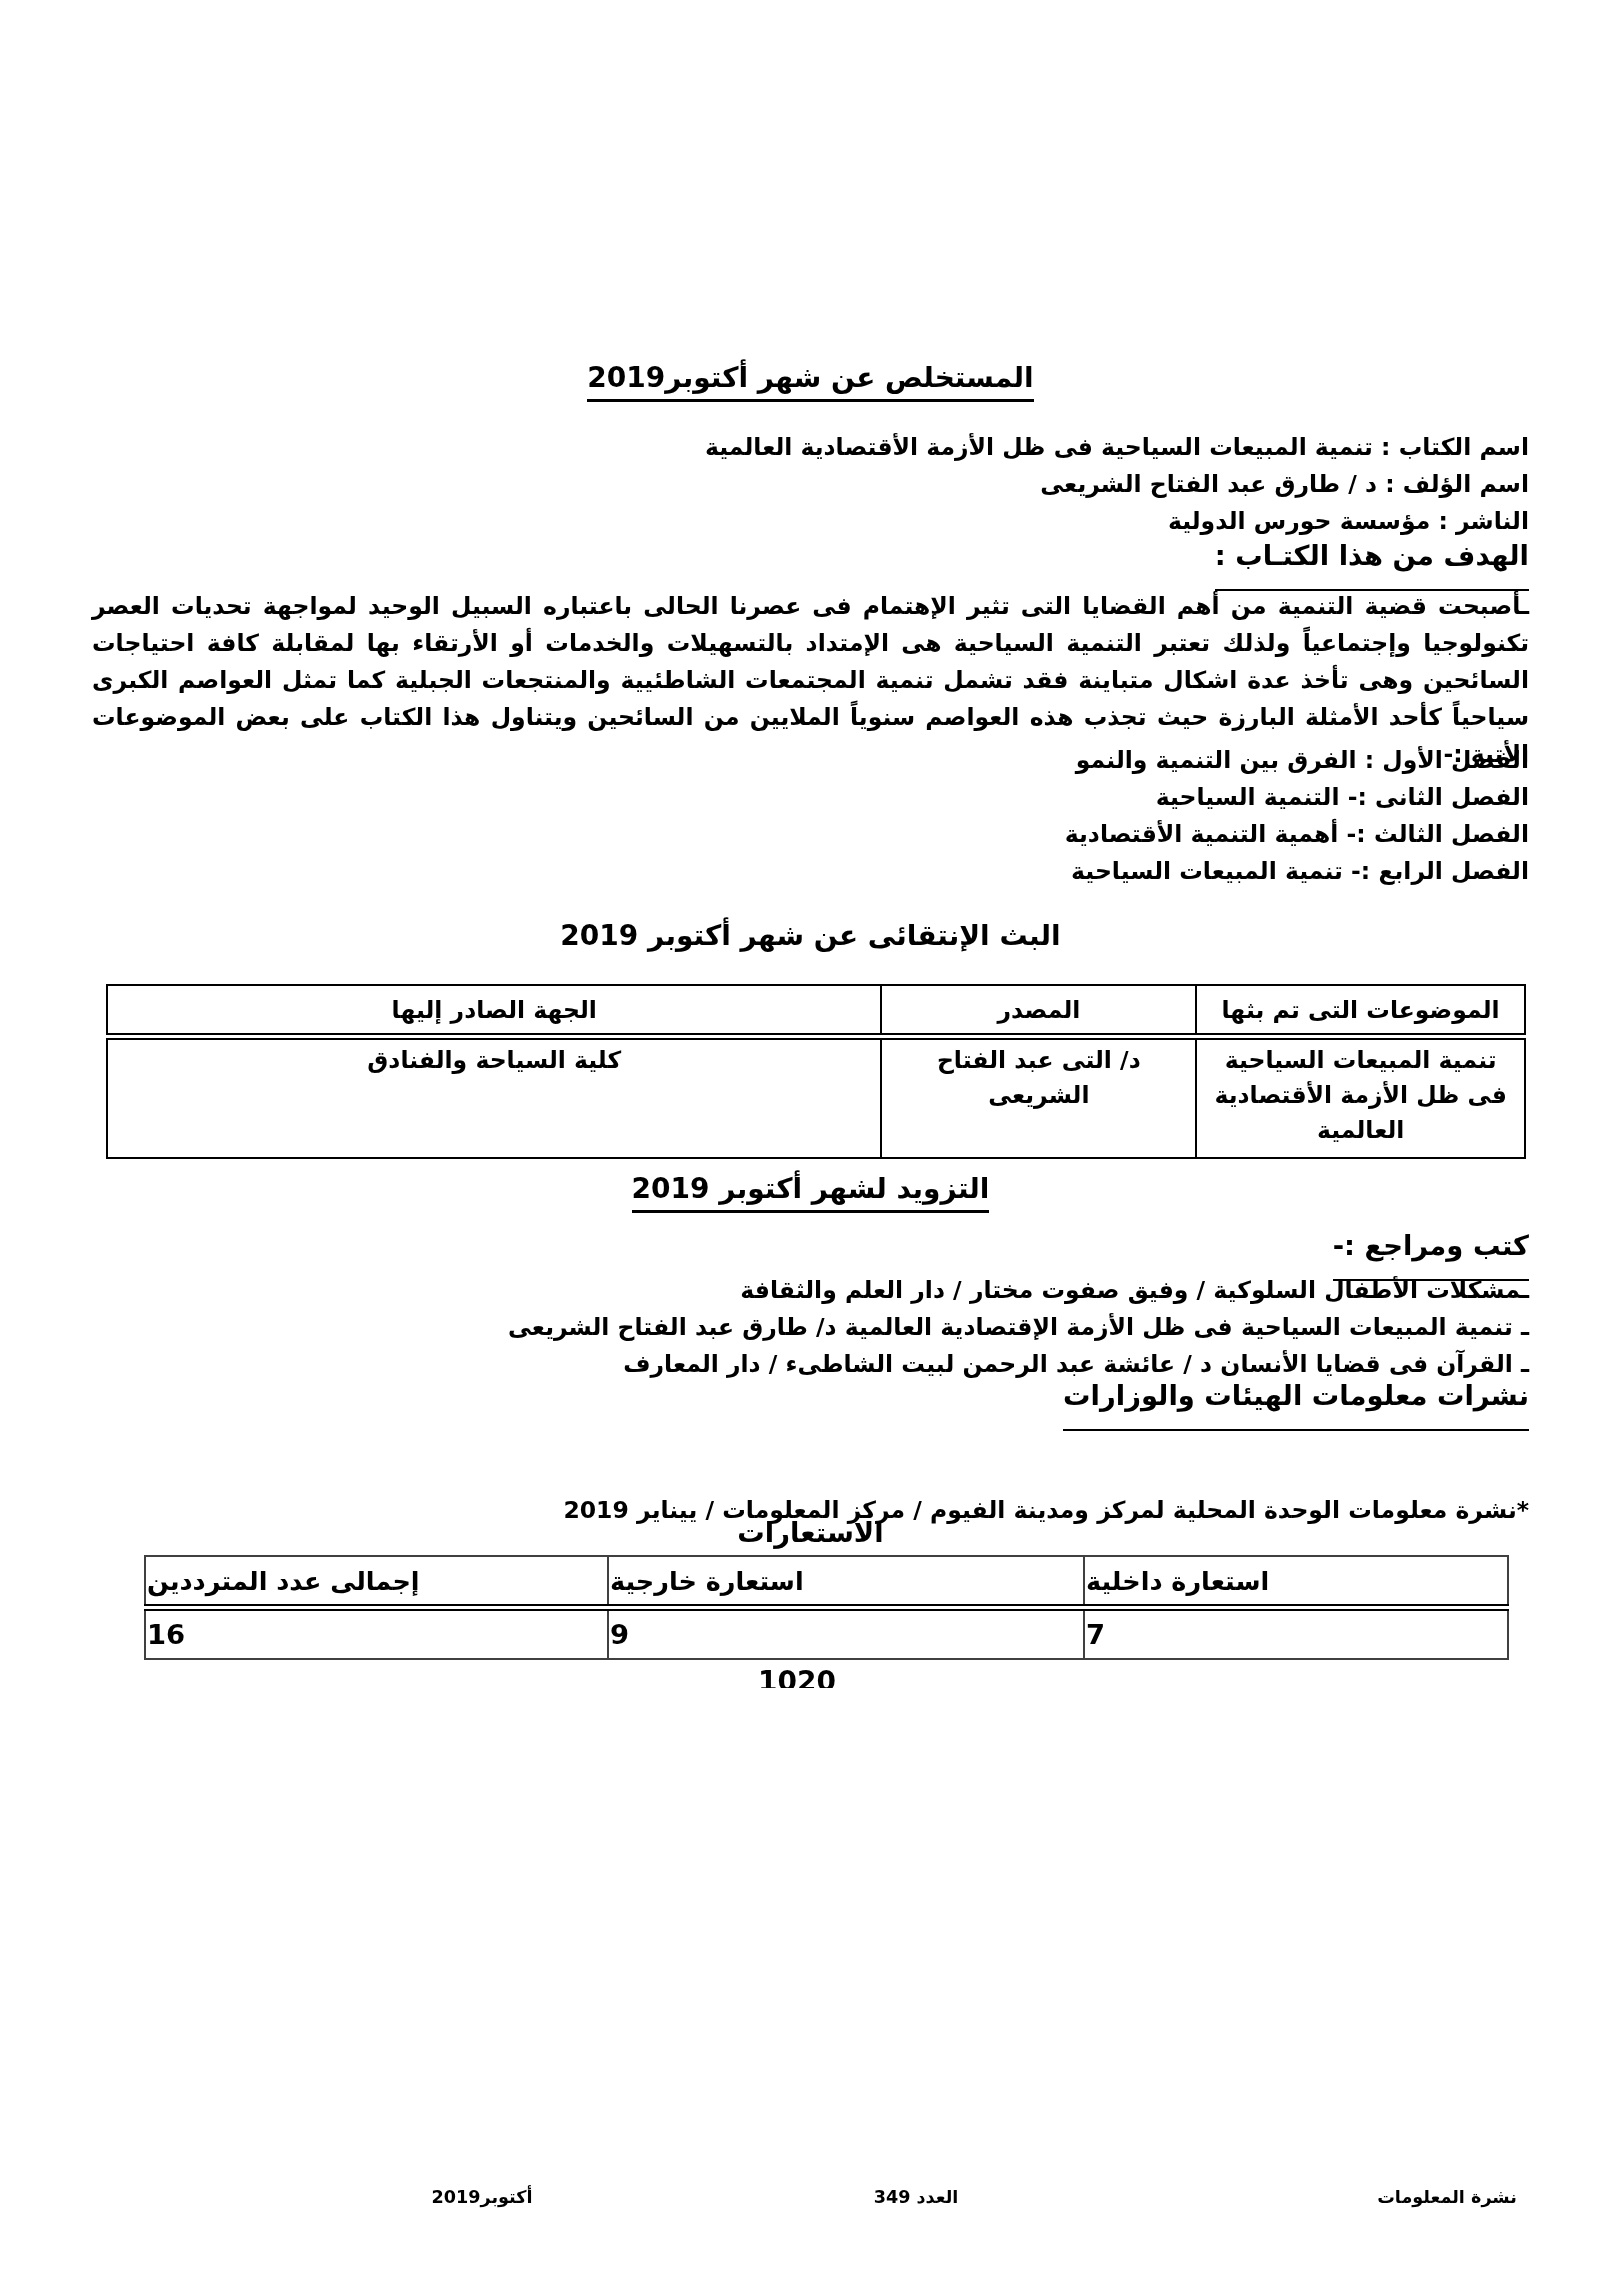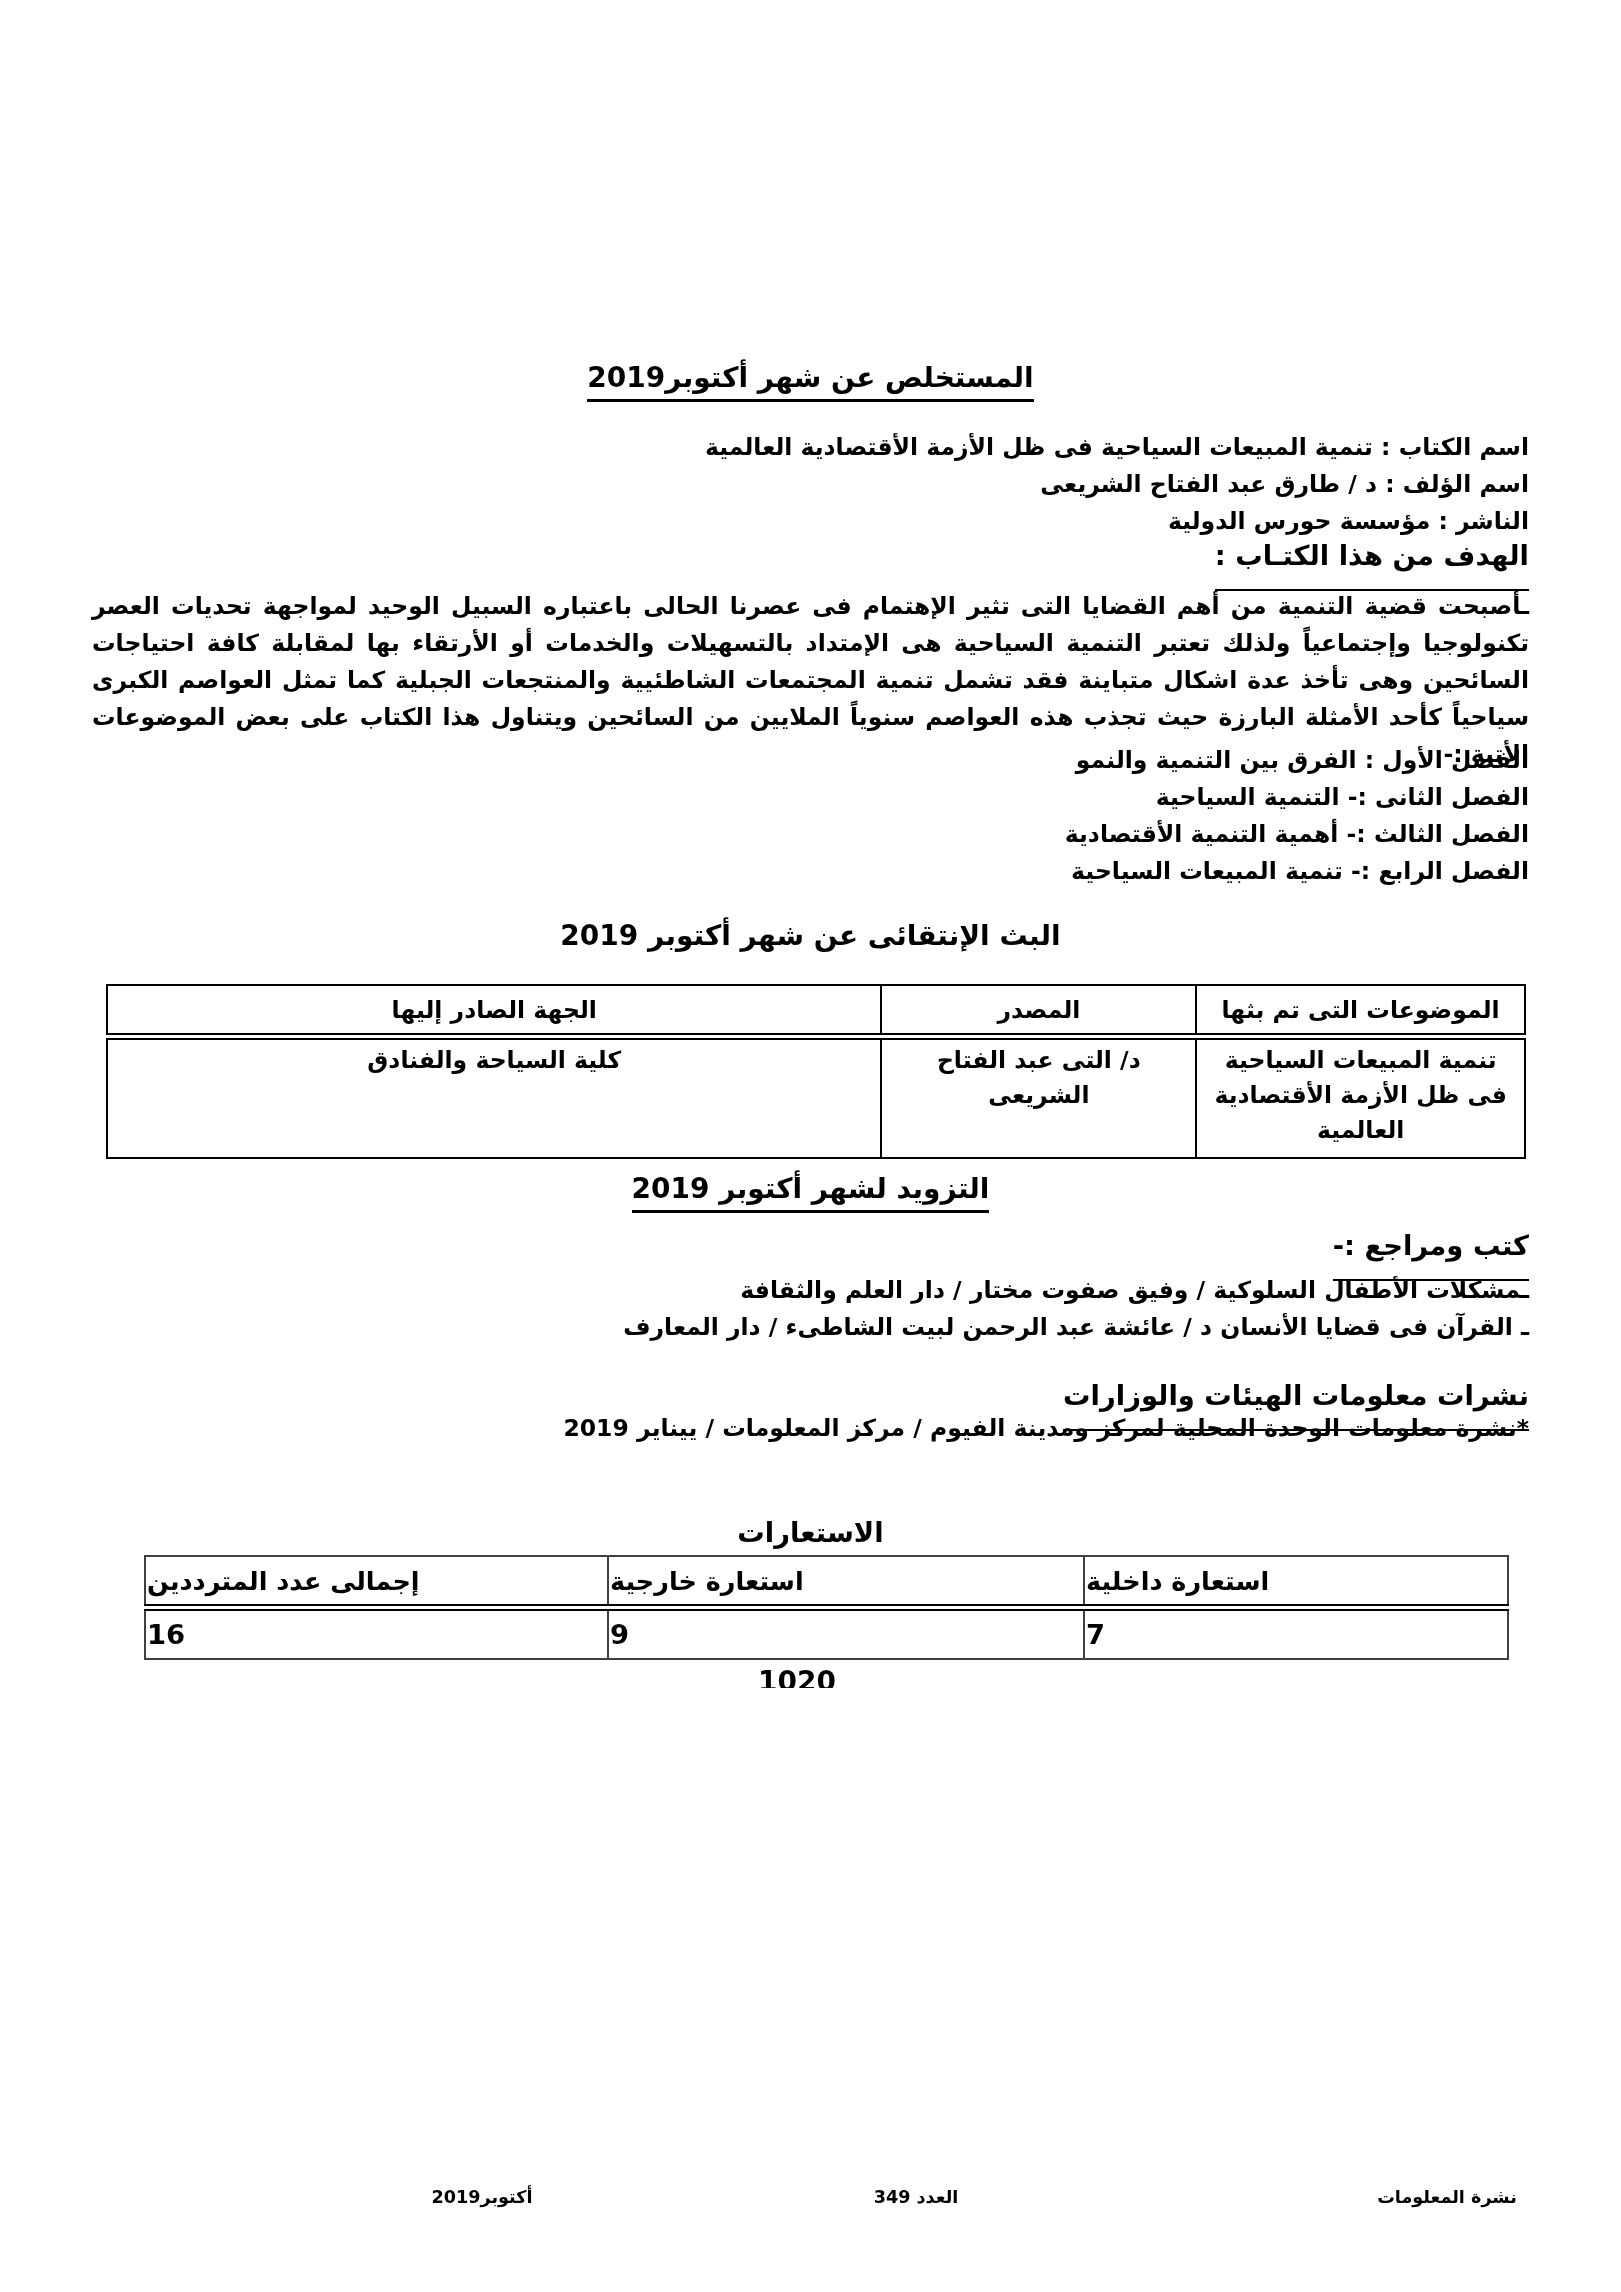--- a/index.html
+++ b/index.html
@@ -83,28 +83,29 @@
 <div class="abs content center" style="top:1172px">
   <span class="u4 big">التزويد لشهر أكتوبر 2019</span>
 </div>
 
 <div class="abs content right" style="top:1230px">
   <span class="u3 head">كتب ومراجع :-</span>
 </div>
 
 <div class="abs content right lines body-txt" style="top:1272px">
   <div>ـمشكلات الأطفال السلوكية / وفيق صفوت مختار / دار العلم والثقافة</div>
+  <div>ـ تنمية المبيعات السياحية فى ظل الأزمة  الإقتصادية العالمية د/ طارق عبد الفتاح الشريعى</div>
   <div>ـ القرآن فى قضايا الأنسان د / عائشة عبد الرحمن لبيت الشاطىء / دار المعارف</div>
 </div>
 
 <div class="abs content right" style="top:1380px">
   <span class="u3 head">نشرات معلومات الهيئات والوزارات</span>
 </div>
 
-<div class="abs content right body-txt" style="top:1414px">*نشرة معلومات الوحدة المحلية لمركز ومدينة الفيوم / مركز المعلومات / ييناير 2019</div>
+<div class="abs content right body-txt" style="top:1496px">*نشرة معلومات الوحدة المحلية لمركز ومدينة الفيوم / مركز المعلومات / ييناير 2019</div>
 
 <div class="abs content center head" style="top:1517px">الاستعارات</div>
 
 <table class="t2 abs" dir="rtl" style="top:1555px;right:112px">
   <thead>
     <tr>
       <th class="k1">استعارة داخلية</th>
       <th class="k2">استعارة خارجية</th>
       <th>إجمالى عدد المترددين</th>
     </tr>

